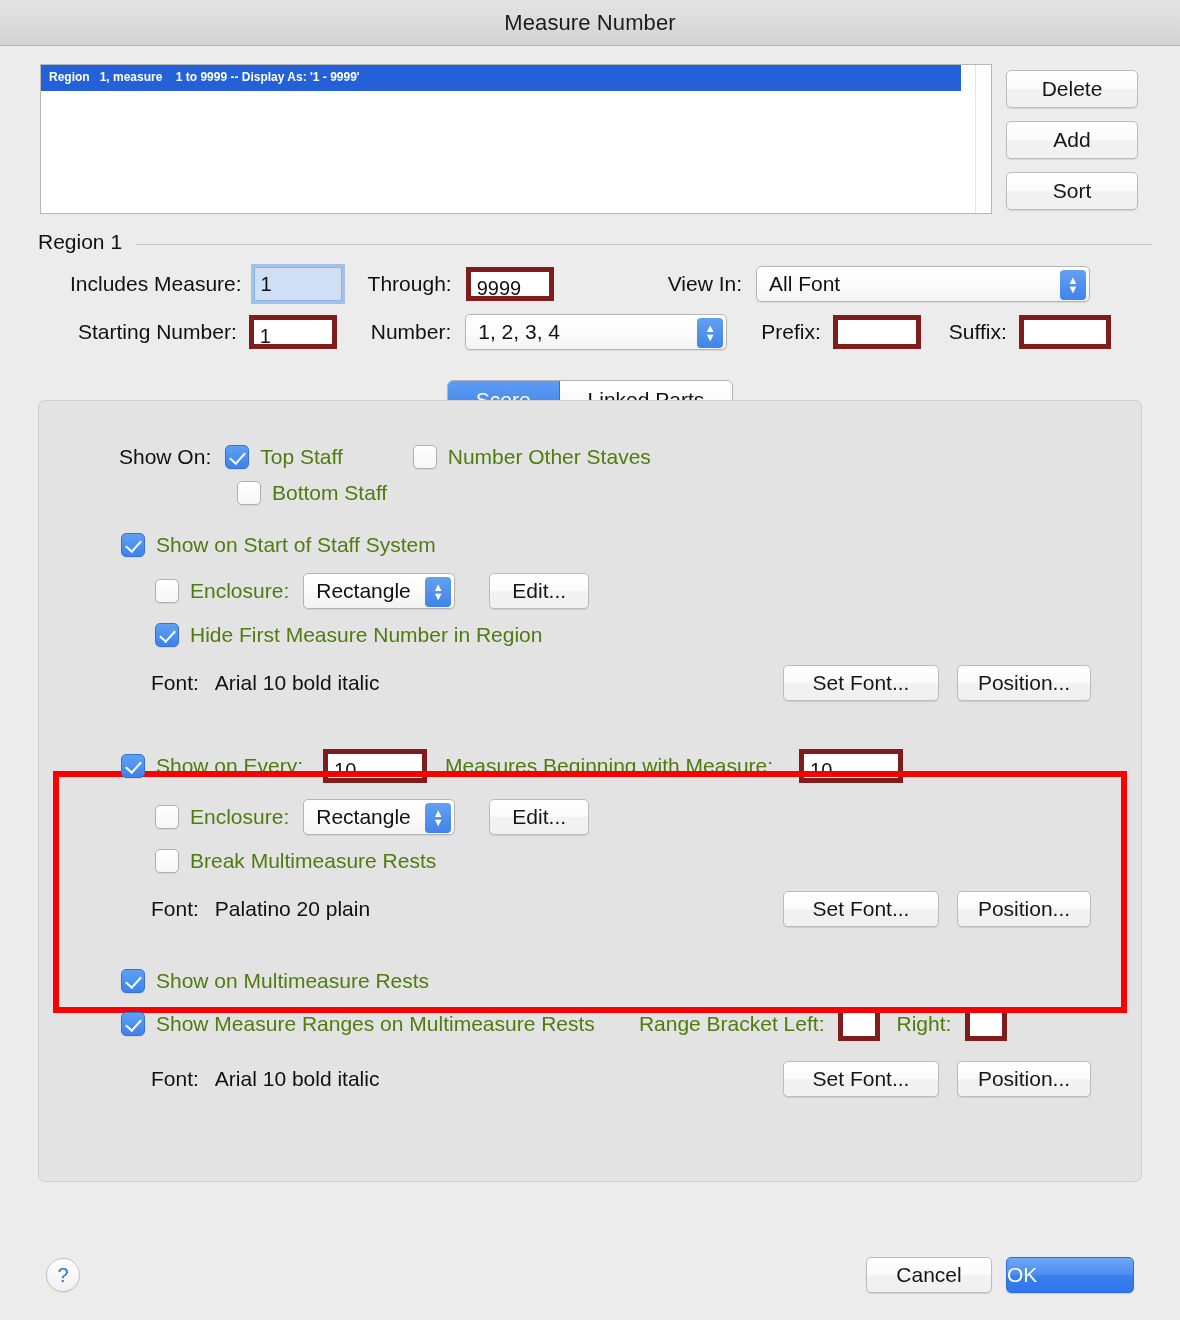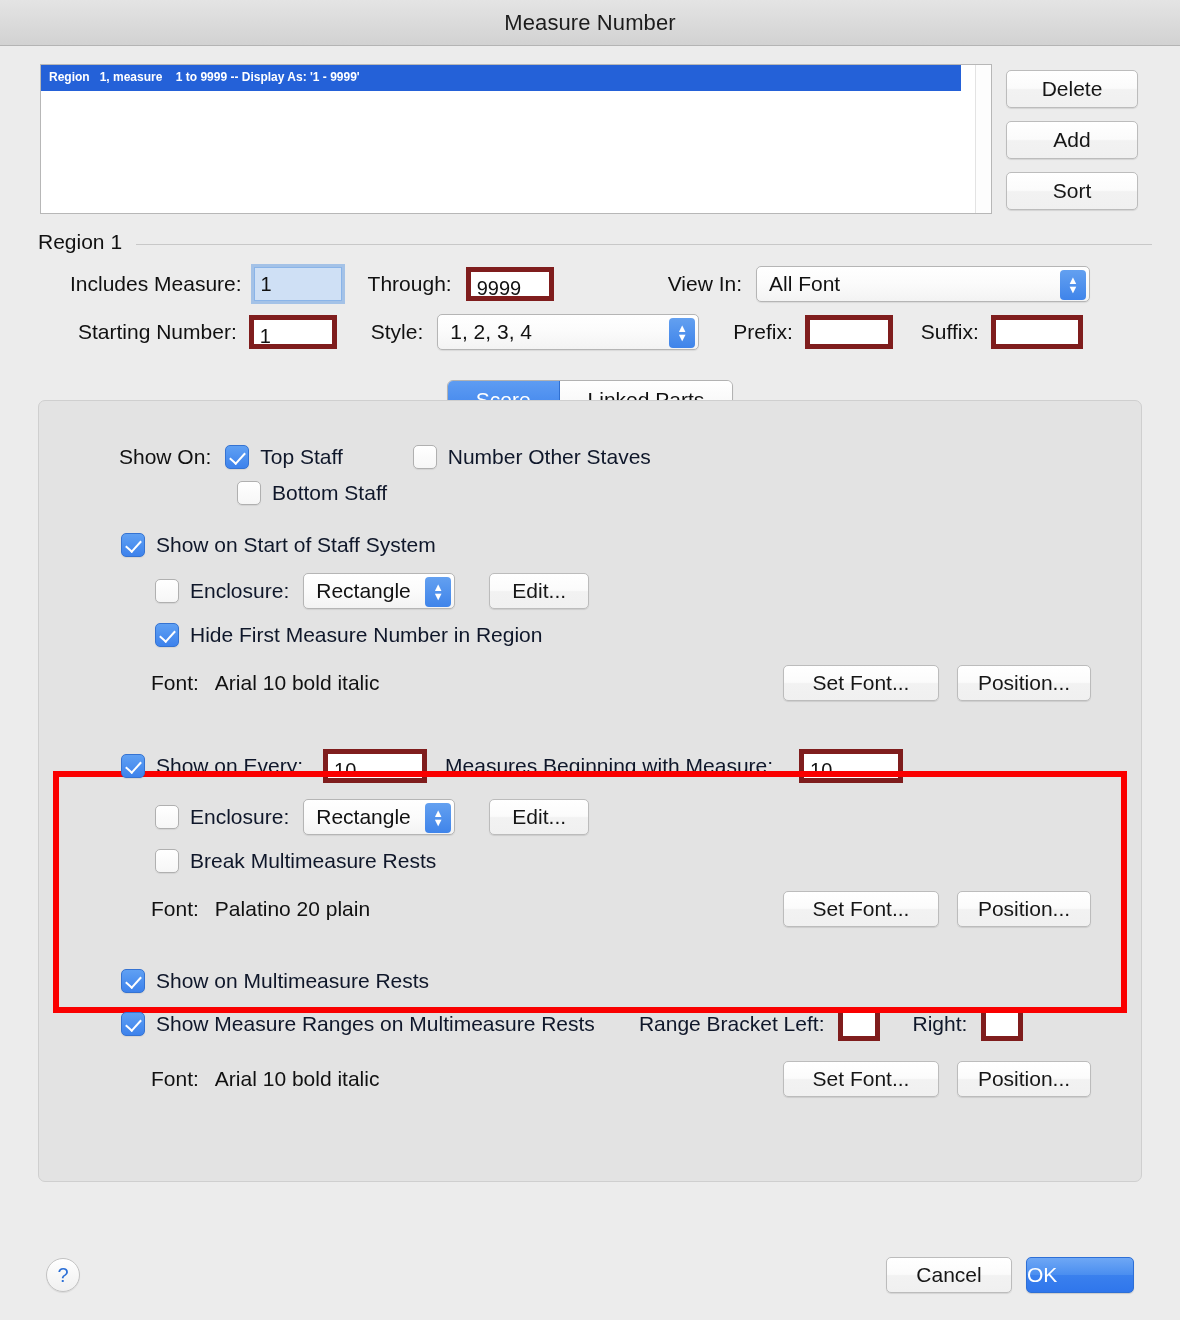--- a/index.html
+++ b/index.html
@@ -80,21 +80,21 @@
     cursor: default;
     font-family: "Liberation Sans", sans-serif;
   }
   .btn-wide { width: 132px; height: 38px; line-height: 36px; }
   .btn-font { width: 156px; height: 36px; line-height: 34px; }
   .btn-pos  { width: 134px; height: 36px; line-height: 34px; }
   .btn-edit { width: 100px; height: 36px; line-height: 34px; }
 
   .btn-cancel { width: 126px; height: 36px; line-height: 34px; font-size: 21px; }
   .btn-ok {
-    width: 108px; height: 36px; line-height: 34px;
+    width: 128px; height: 36px; line-height: 34px;
     background: linear-gradient(to bottom, #6ea7f5 0%, #4a8ef0 50%, #3a80ee 51%, #2f76ec 100%);
     border: 1px solid #2d6fd6;
     color: #ffffff;
     font-size: 21px;
     border-radius: 5px;
     box-shadow: 0 1px 1px rgba(0,0,0,.14);
   }
 
   
   .group-label-row {
@@ -211,21 +211,21 @@
   .cb.on::after {
     content: "";
     position: absolute;
     left: 7px; top: 3px;
     width: 7px; height: 13px;
     border: solid #ffffff;
     border-width: 0 2.6px 2.6px 0;
     transform: rotate(42deg);
   }
   .cb-label {
-    font-size: 21px; color: #0f172a;
+    font-size: 21px; color: #4d7c0f;
     margin-left: 11px; white-space: nowrap;
   }
 
   .font-line { font-size: 21px; color: #111; white-space: nowrap; }
 
   
   .highlight {
     position: absolute;
     border: 6px solid #fa0000;
     left: 14px; right: 14px;
@@ -287,21 +287,21 @@
     <div class="lbl" style="margin-left:114px;">View In:</div>
     <div class="popup" style="width:334px; margin-left:14px;">
       <span>All Font</span>
       <span class="stepper">▲<br>▼</span>
     </div>
   </div>
 
   <div class="field-row" style="padding-left:78px; margin-top:12px;">
     <div class="lbl">Starting Number:</div>
     <div class="tf" style="width:88px; margin-left:12px;">1</div>
-    <div class="lbl" style="margin-left:34px;">Style:</div>
+    <div class="lbl" style="margin-left:34px;">Number:</div>
     <div class="popup" style="width:262px; margin-left:14px;">
       <span>1, 2, 3, 4</span>
       <span class="stepper">▲<br>▼</span>
     </div>
     <div class="lbl" style="margin-left:34px;">Prefix:</div>
     <div class="tf" style="width:88px; margin-left:12px;"></div>
     <div class="lbl" style="margin-left:28px;">Suffix:</div>
     <div class="tf" style="width:92px; margin-left:12px;"></div>
   </div>
 
@@ -393,21 +393,21 @@
     <div class="row" style="padding-left:82px; margin-top:42px;">
       <div class="cb on"></div>
       <div class="cb-label">Show on Multimeasure Rests</div>
     </div>
 
     <div class="row" style="padding-left:82px; margin-top:14px;">
       <div class="cb on"></div>
       <div class="cb-label">Show Measure Ranges on Multimeasure Rests</div>
       <div class="cb-label" style="margin-left:44px;">Range Bracket Left:</div>
       <div class="tf" style="width:42px; margin-left:14px;"></div>
-      <div class="cb-label" style="margin-left:32px;">Right:</div>
+      <div class="cb-label" style="margin-left:16px;">Right:</div>
       <div class="tf" style="width:42px; margin-left:14px;"></div>
     </div>
 
     <div class="row" style="padding-left:112px; margin-top:20px; padding-right:50px;">
       <div class="font-line">Font:</div>
       <div class="font-line" style="margin-left:16px;">Arial 10 bold italic</div>
       <div style="margin-left:auto; display:flex; gap:18px;">
         <div class="btn btn-font">Set Font...</div>
         <div class="btn btn-pos">Position...</div>
       </div>

